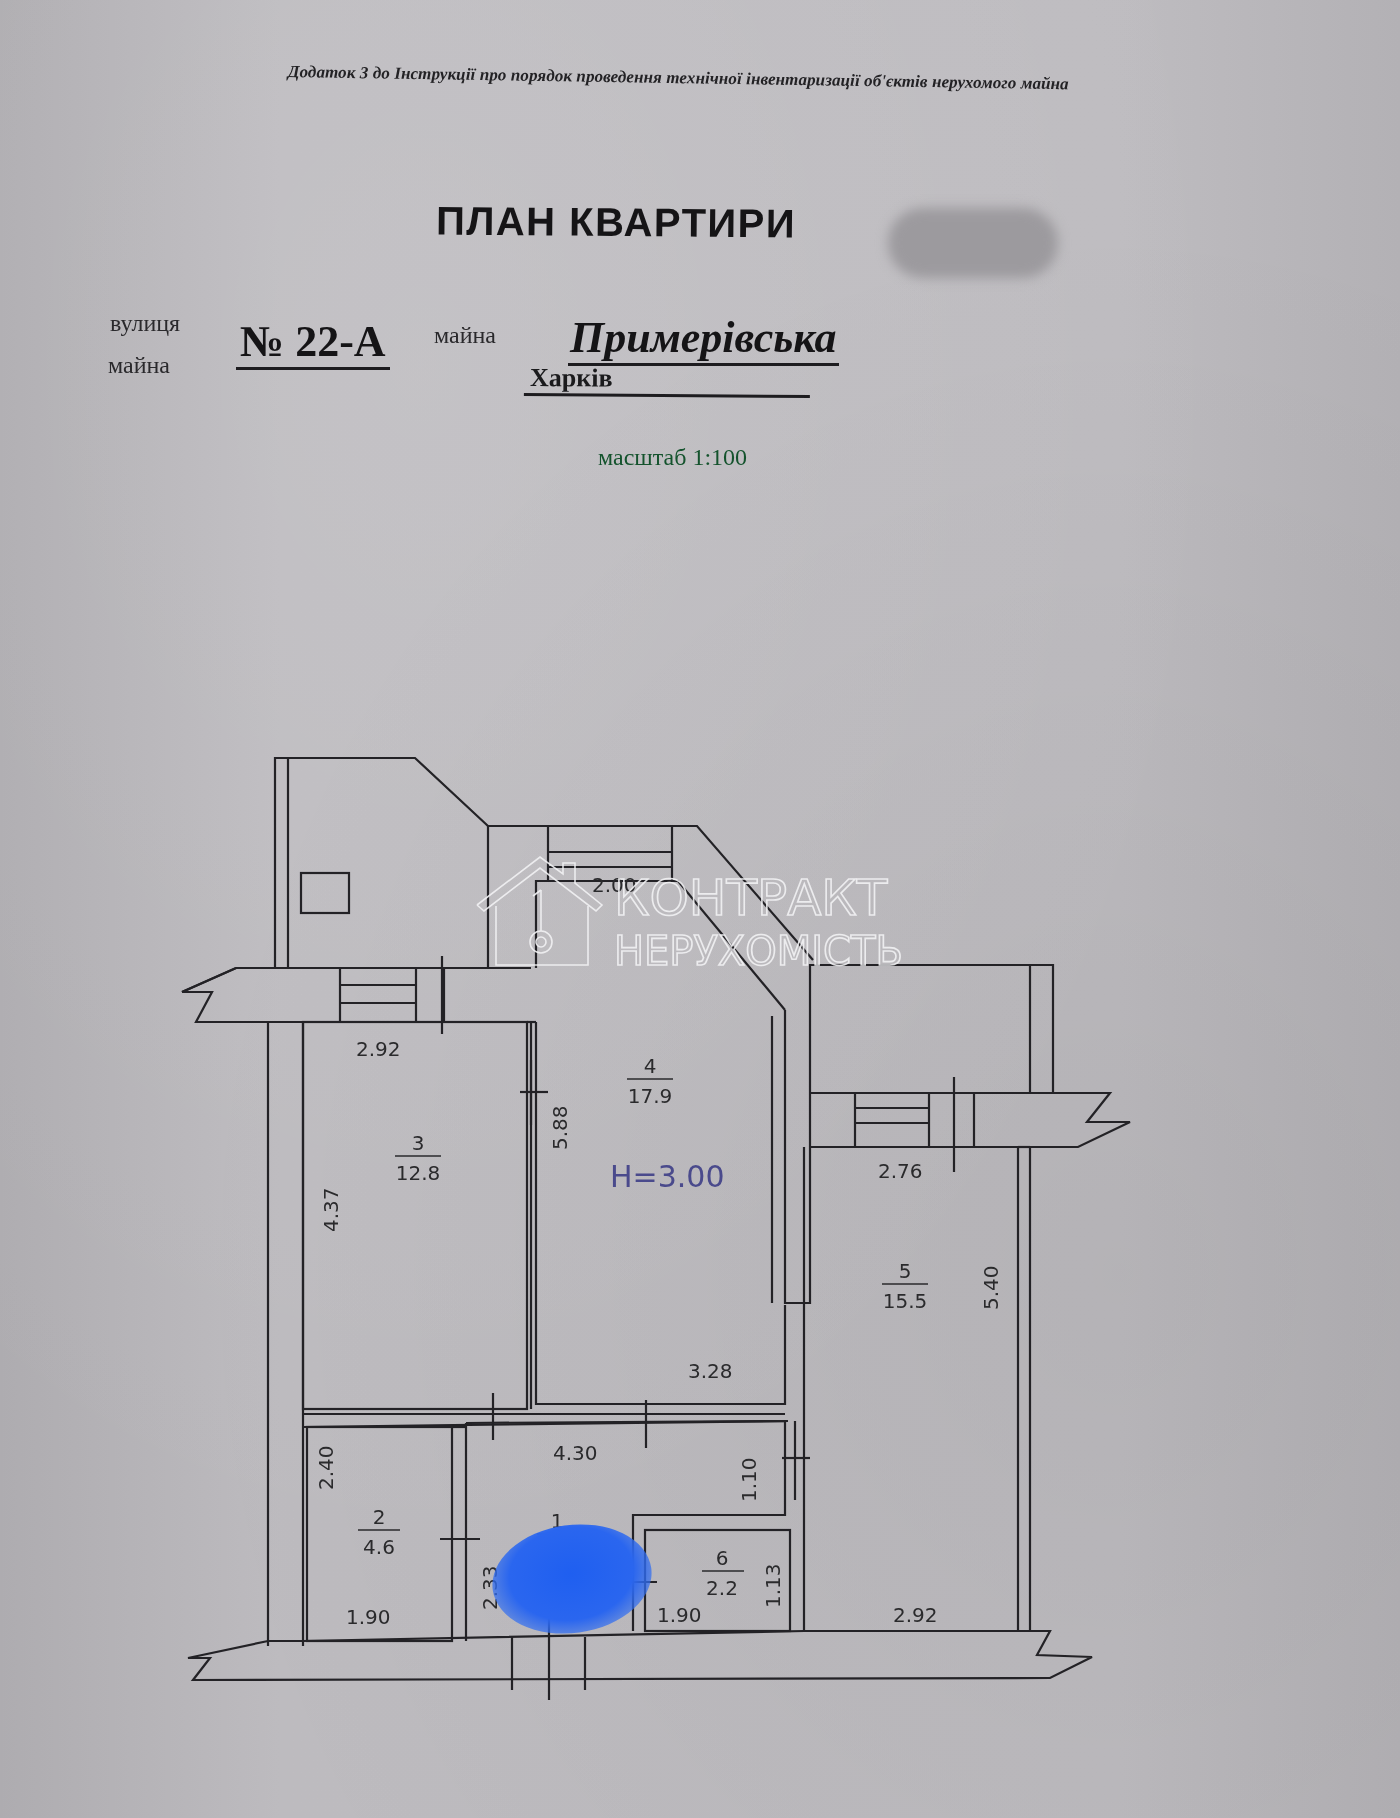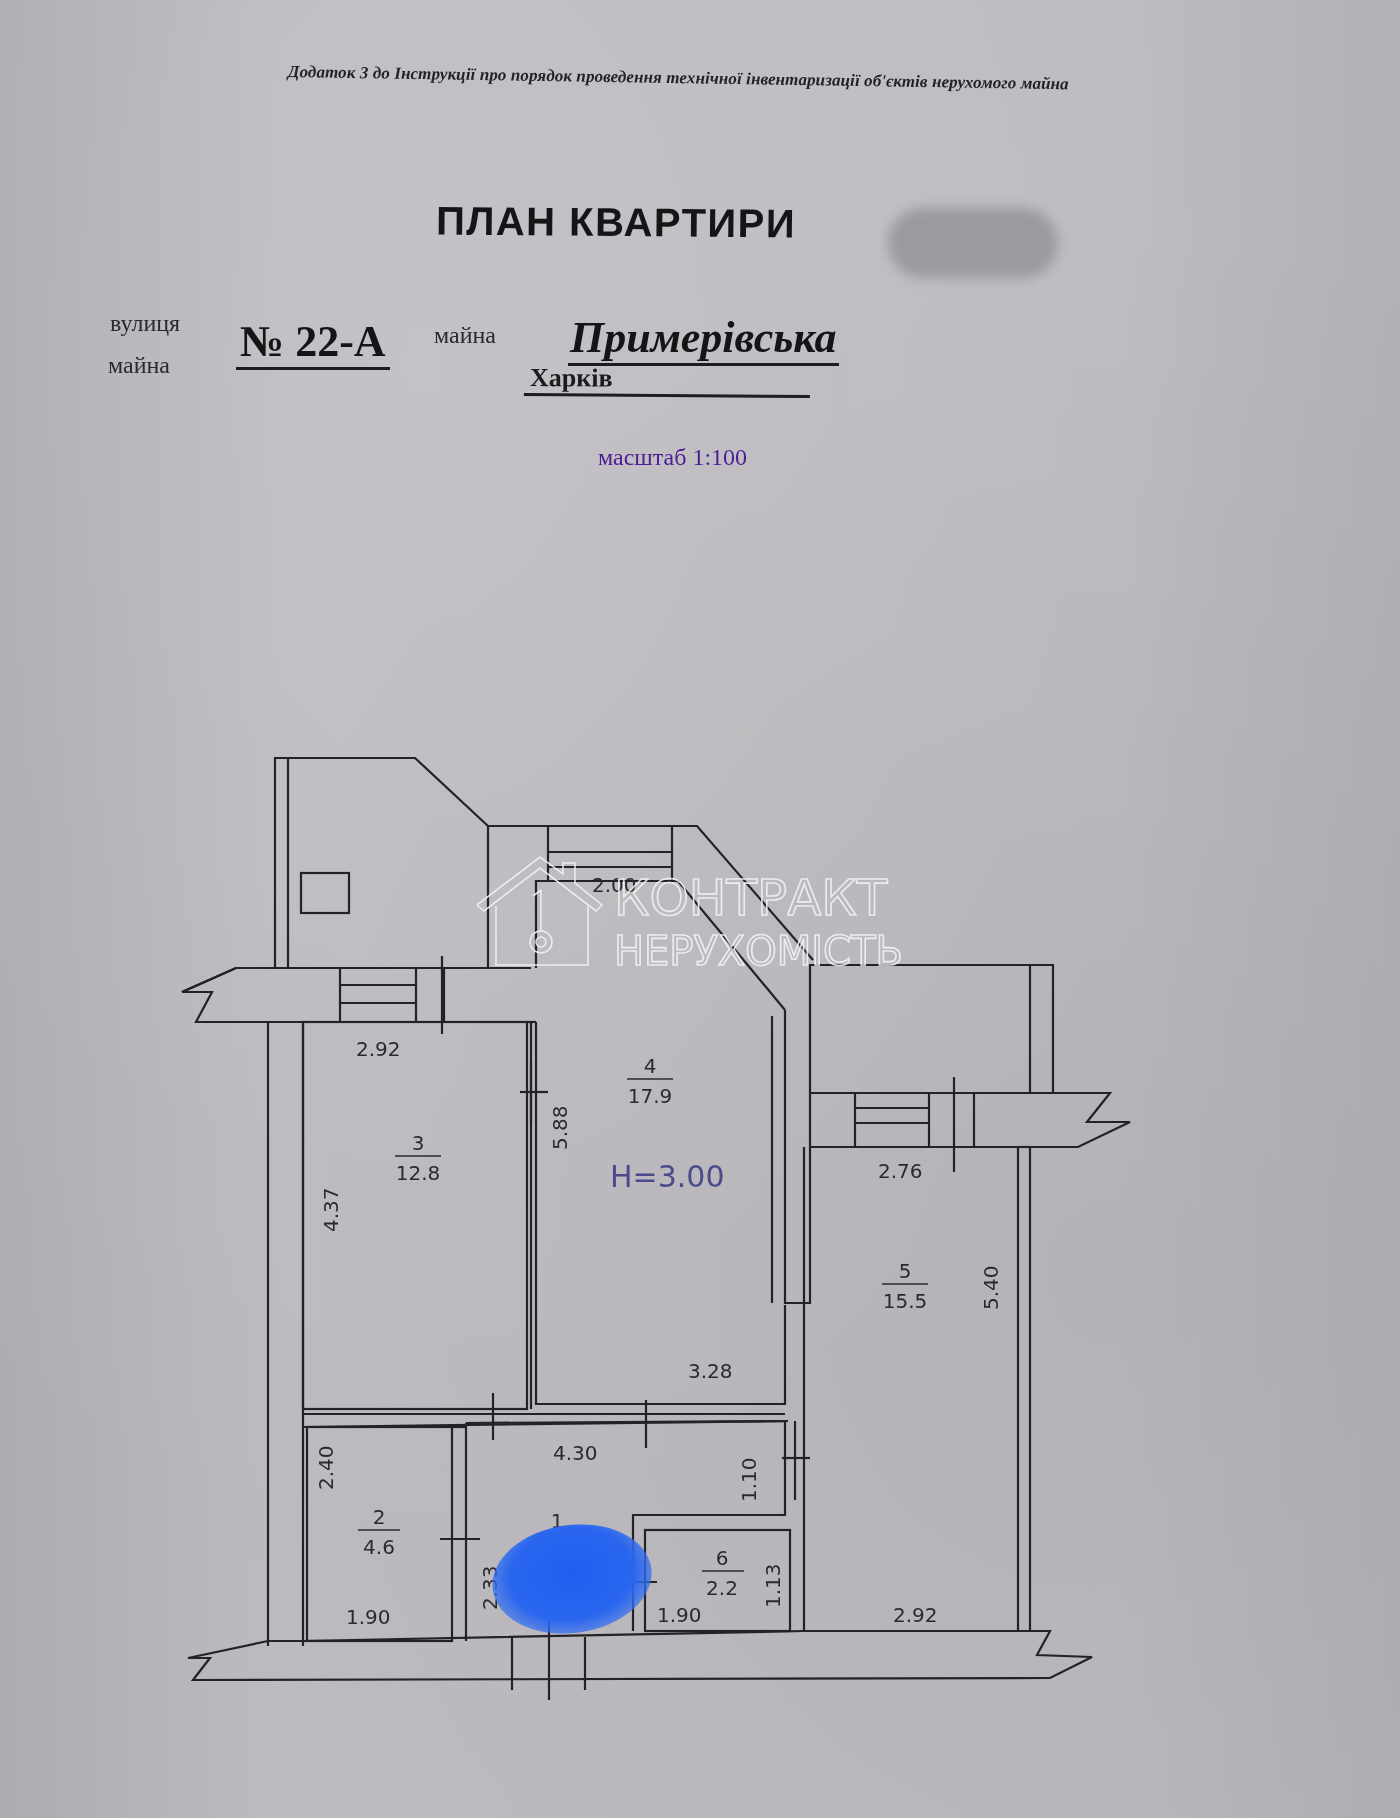--- a/index.html
+++ b/index.html
@@ -29,21 +29,21 @@
     font-size: 40px; letter-spacing: 1.5px; color: #151416;
     transform: rotate(0.5deg);
   }
   .redaction {
     left: 888px; top: 208px; width: 170px; height: 70px;
     background: #9c9a9e; border-radius: 40px; filter: blur(6px);
   }
   .lbl { font-size: 24px; color: #2a292c; }
   .big { font-size: 44px; font-weight: bold; color: #151416; }
   .ul { border-bottom: 3px solid #1d1c1f; }
-  .scale { left: 598px; top: 444px; font-size: 24px; color: #4c1d95; }
+  .scale { left: 598px; top: 444px; font-size: 24px; color: #14532d; }
   svg.plan { position: absolute; left: 0; top: 0; }
   .dim { font-family: "DejaVu Sans", sans-serif; font-size: 20px; fill: #2a2a2c; }
   .rnum { font-family: "DejaVu Sans", sans-serif; font-size: 20px; fill: #2a2a2c; }
   .hval { font-family: "DejaVu Sans", sans-serif; font-size: 30px; fill: #4a4a8c; }
   .wm { font-family: "DejaVu Sans", sans-serif; font-size: 50px; fill: none; stroke: #f2f2f4; stroke-width: 1.6; }
   .blob {
     left: 492px; top: 1525px; width: 160px; height: 108px;
     background: radial-gradient(ellipse at 50% 45%, #1f5ff0 0%, #2a66ef 55%, rgba(50,110,240,0.7) 72%, rgba(50,110,240,0) 100%);
     border-radius: 50%; transform: rotate(-8deg);
   }

